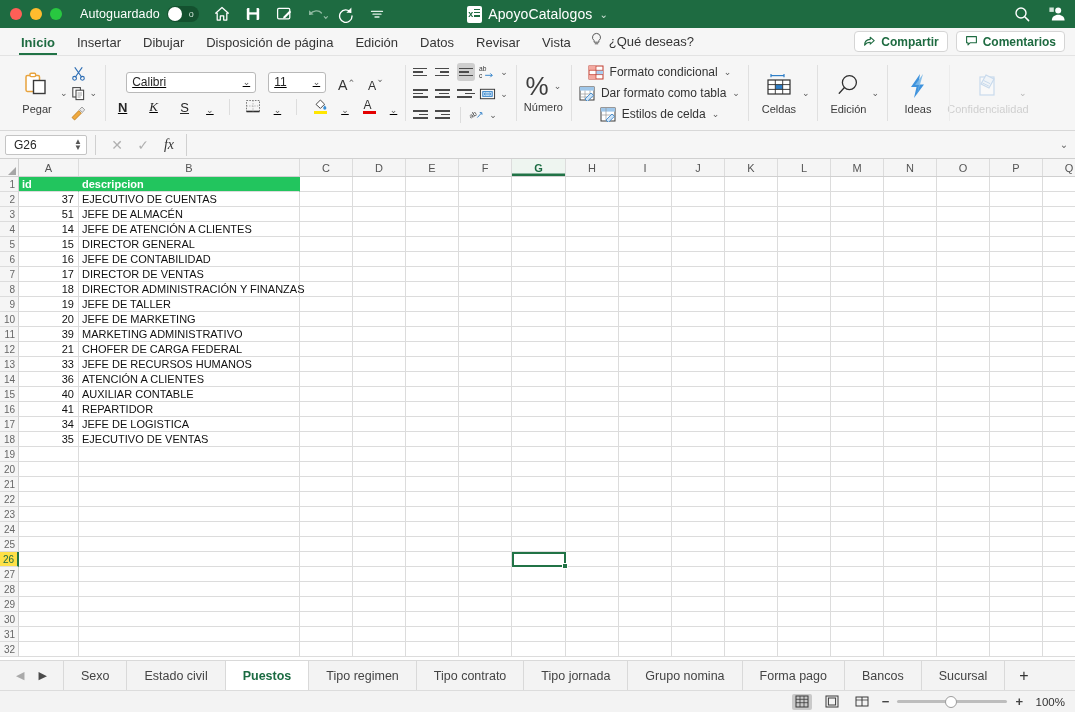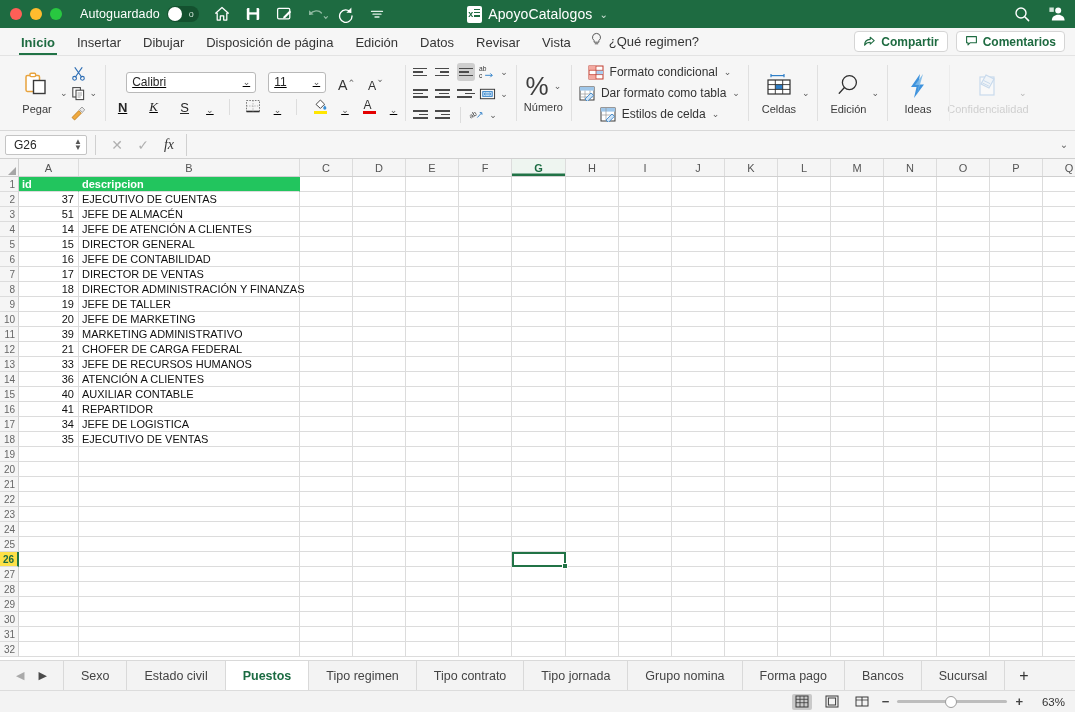--- a/index.html
+++ b/index.html
@@ -152,21 +152,21 @@
     display: flex; align-items: center; justify-content: center; background: #f5f5f5;
   }
   .ch.sel-col { background: #eef5f0; color: #1b6b42; font-weight: bold; box-shadow: inset 0 -2.5px 0 #217346; }
   .grid-body { display: flex; }
   .rowhdr-col { flex: 0 0 19px; width: 19px; }
   .rh {
     height: 15px; border-bottom: 1px solid #dcdcdc; border-right: 1px solid #d0d0d0;
     background: #f5f5f5; font-size: 10px; color: #666; display: flex; align-items: center;
     justify-content: flex-end; padding-right: 3px;
   }
-  .rh.sel-row { color: #1b6b42; font-weight: bold; border-right: 2px solid #217346; background: #fde047; }
+  .rh.sel-row { color: #1b6b42; font-weight: normal; border-right: 2px solid #217346; background: #fde047; }
   .cells { position: relative; flex: 1 1 auto; }
   .grow { display: flex; height: 15px; }
   .cell {
     border-right: 1px solid #dcdcdc; border-bottom: 1px solid #dcdcdc;
     font-size: 11px; color: #111; display: flex; align-items: center; padding: 0 3px;
     overflow: visible; white-space: nowrap; flex: 0 0 auto;
   }
   .cell.num { justify-content: flex-end; padding-right: 4px; }
   .cell.hdrgreen { background: #22c55e; color: #fff; font-weight: bold; border-right-color: #22c55e; }
   .cell.spill { overflow: visible; }
@@ -301,21 +301,21 @@
     <div class="rtab">Datos</div>
     <div class="rtab">Revisar</div>
     <div class="rtab">Vista</div>
     <div class="tell-me">
       <span>
         <svg width="13" height="15" viewBox="0 0 13 15">
             <path d="M6.5 1.4a4 4 0 0 0-2.4 7.2v1.6h4.8V8.6A4 4 0 0 0 6.5 1.4z" fill="none" stroke="#5a5a5a" stroke-width="1"></path>
             <path d="M4.8 11.8h3.4" stroke="#5a5a5a" stroke-width="1"></path>
           </svg>
       </span>
-      <span>¿Qué regimen?</span>
+      <span>¿Qué deseas?</span>
     </div>
     <div class="tabs-right">
       <div class="pillbtn">
         <span>
           <svg width="13" height="13" viewBox="0 0 13 13">
               <path d="M1.6 11.2c0-3.6 2.4-5.6 5.6-5.8V3.2l4 3.5-4 3.4V8.2c-2.6 0-4.3.9-5.6 3z" fill="none" stroke="#1e6b41" stroke-width="1.1" stroke-linejoin="round"></path>
             </svg>
         </span>
         <span>Compartir</span>
       </div>
@@ -1330,17 +1330,17 @@
             <path d="M7 2v9" stroke="#3a3a3a" stroke-width="1"></path>
             <path d="M1 5h12" stroke="#3a3a3a" stroke-width=".8"></path>
           </svg>
       </span>
       <div class="zoomrow">
         <span class="zsign">−</span>
         <span class="ztrack">
             <span class="zknob"></span>
           </span>
         <span class="zsign">+</span>
-        <span class="zlabel">63%</span>
+        <span class="zlabel">100%</span>
       </div>
     </div>
   </div>
 </div>
 
 </body></html>

